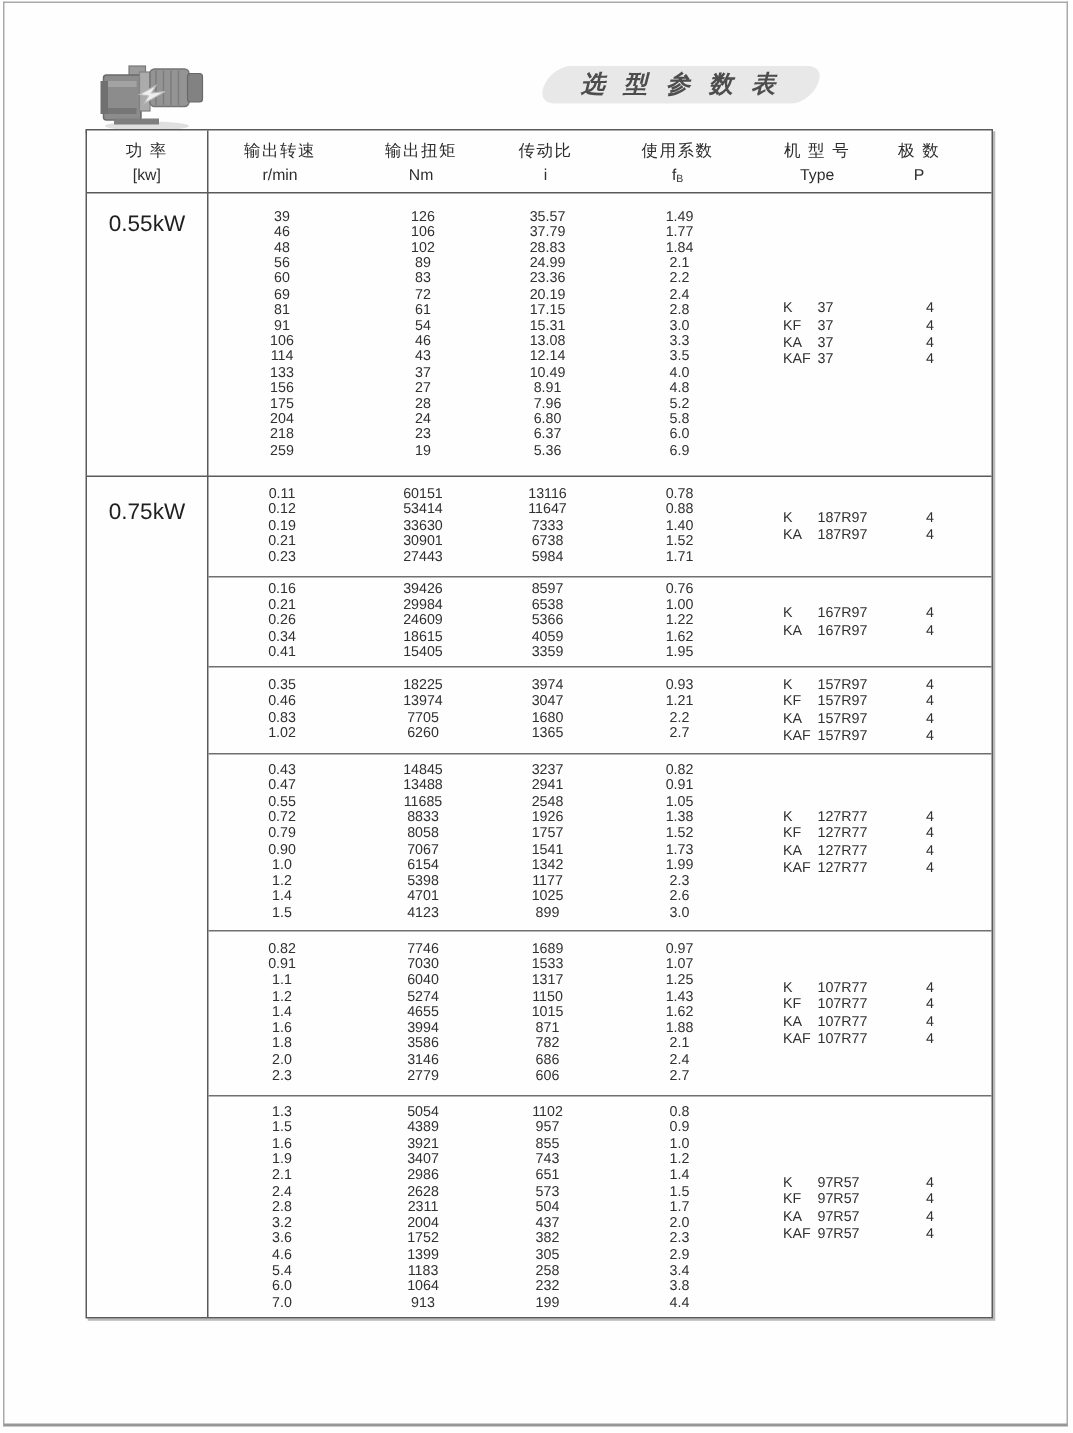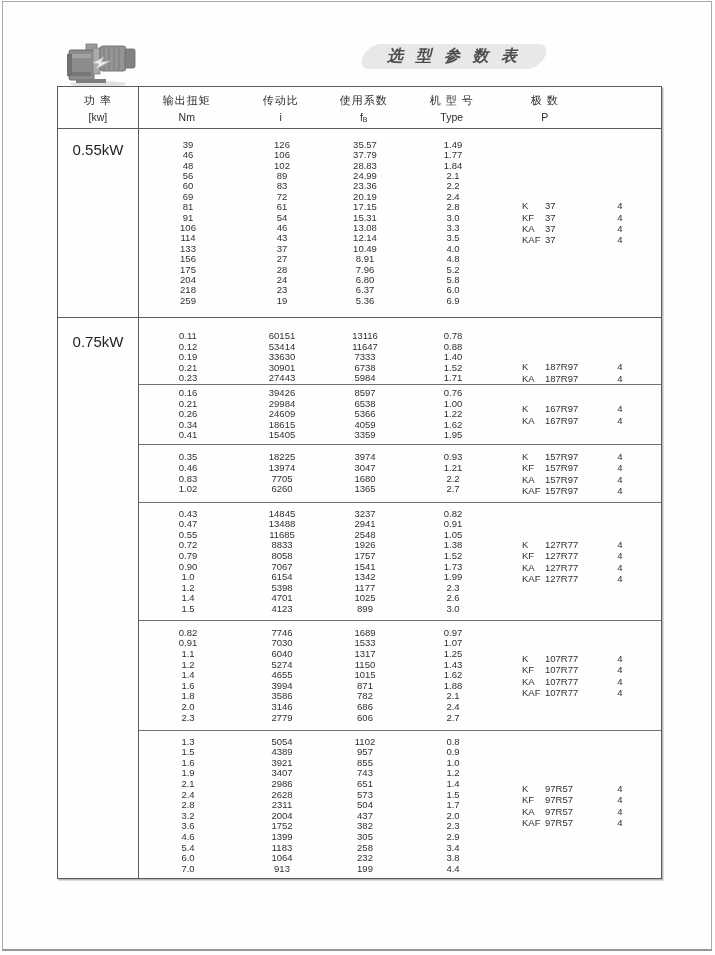--- a/index.html
+++ b/index.html
@@ -29,21 +29,21 @@
   .sec{position:relative;width:100%;}
   .sec1{height:188px;}
   .sec2{height:563px;border-top:1px solid #5a5a5a;}
   .power-label{position:absolute;left:0;width:80px;text-align:center;
          font-size:15px;font-weight:normal;color:#1f1f1f;}
   .sec1 .power-label{top:12px;}
   .sec2 .power-label{top:15px;}
   .blocks{margin-left:81px;height:100%;display:flex;flex-direction:column;}
   .block{display:flex;width:100%;}
   .h188{height:188px;}
-  .hb1{height:67px;align-items:flex-end;}.hb2{height:60px;}.hb3{height:58px;}
+  .hb1{height:67px;}.hb2{height:60px;}.hb3{height:58px;}
   .hb4{height:118px;}.hb5{height:110px;}.hb6{height:149px;}
   .hb1,.hb2,.hb3,.hb4,.hb5{border-bottom:1px solid #707070;}
   .nums{width:364px;display:grid;grid-template-columns:98px 90px 76px 100px;align-content:center;}
   .num{text-align:center;font-size:9.5px;height:10.6px;line-height:10.6px;color:#303030;}
   .sec1 .num{height:10.4px;line-height:10.4px;}
   .types{width:160px;display:flex;flex-direction:column;justify-content:center;padding-left:19px;}
   .trow{display:flex;height:11.4px;line-height:11.4px;font-size:9.5px;color:#303030;}
   .prefix{width:23px;}
   .suffix{width:52px;}
   .poles{width:46px;text-align:center;}
@@ -80,20 +80,24 @@
 
   <div class="table">
     <div class="vdiv"></div>
 
     <div class="thead">
       <div class="power-th">
         <div class="h1">功 率</div>
         <div class="h2">[kw]</div>
       </div>
       <div class="th-grid">
+        <div class="th">
+          <div class="h1">输出转速</div>
+          <div class="h2">r/min</div>
+        </div>
         <div class="th">
           <div class="h1">输出扭矩</div>
           <div class="h2">Nm</div>
         </div>
         <div class="th">
           <div class="h1">传动比</div>
           <div class="h2">i</div>
         </div>
         <div class="th">
           <div class="h1">使用系数</div>

